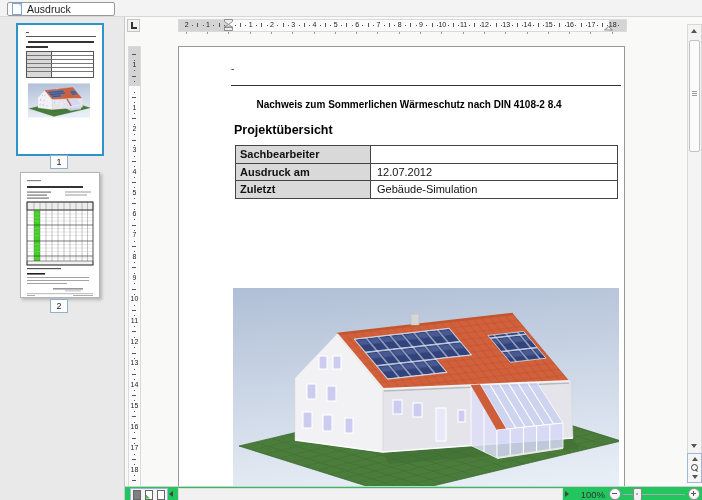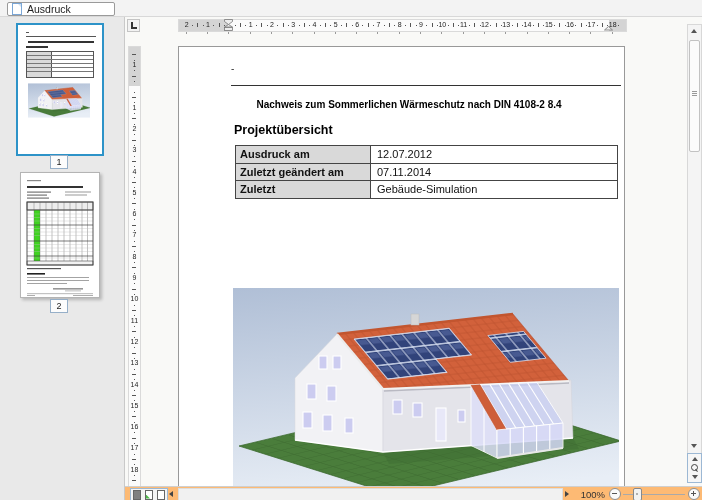--- a/index.html
+++ b/index.html
@@ -78,21 +78,21 @@
   .tri-right{width:0;height:0;border-top:3px solid transparent;border-bottom:3px solid transparent;border-left:4px solid #444;}
   #v-thumb{position:absolute;left:1px;top:15px;width:9px;height:110px;background:#fbfbfb;
            border:1px solid #c2c2c2;border-radius:2px;}
   #v-thumb .grip{position:absolute;left:2px;top:50px;width:5px;height:1px;background:#999;box-shadow:0 2px #999,0 4px #999;}
   #browse-box{position:absolute;left:-1px;top:428px;width:13px;height:28px;border:1px solid #9cb8d4;background:#f6f6f6;}
   .bb-cell{position:absolute;left:0;width:13px;height:9px;display:flex;align-items:center;justify-content:center;}
   .mag{width:5px;height:5px;border:1px solid #444;border-radius:50%;position:relative;}
   .mag::after{content:"";position:absolute;width:3px;height:1px;background:#444;transform:rotate(45deg);left:3px;top:4.5px;}
 
   
-  #statusbar{position:absolute;left:125px;top:486px;width:577px;height:14px;background:#fdba74;border-top:1px solid #cfcfcf;}
+  #statusbar{position:absolute;left:125px;top:486px;width:577px;height:14px;background:#22c55e;border-top:1px solid #cfcfcf;}
   #view-group{position:absolute;left:5px;top:1px;width:36px;height:11px;border:1px solid #9cb8d4;background:#f4f4f4;display:flex;align-items:center;justify-content:space-around;}
   .pg{width:6px;height:8px;border:1px solid #666;background:#fff;position:relative;}
   .pg.dark{background:#808080;}
   .pg.green::after{content:"";position:absolute;left:0;bottom:0;width:4px;height:4px;background:#4db848;
                    clip-path:polygon(0 0,0 100%,100% 100%);}
   .hs-btn{position:absolute;top:1px;width:12px;height:12px;display:flex;align-items:center;justify-content:center;}
   #hs-track{position:absolute;left:53px;top:1px;width:383px;height:12px;background:#f1f1f1;border:1px solid #ddd;}
   #zoom-label{position:absolute;left:448px;top:2px;width:32px;font-size:9.5px;color:#333;text-align:right;}
   .zoom-circle{position:absolute;top:1px;width:10px;height:10px;border:1px solid #8f8f8f;border-radius:50%;background:#fafafa;}
   .zoom-circle .h{position:absolute;left:2px;top:4px;width:5px;height:1px;background:#555;}
@@ -446,26 +446,26 @@
       </div>
 
     <div id="page">
       <div id="hdr-dash">-</div>
       <div id="hdr-rule"></div>
       <div id="doc-title">Nachweis zum Sommerlichen Wärmeschutz nach DIN 4108-2 8.4</div>
       <div id="doc-heading">Projektübersicht</div>
       <table id="proj-table">
         <tbody>
           <tr>
+              <td class="lbl">Sachbearbeiter</td>
+              <td></td>
+            </tr>
+          <tr>
               <td class="lbl">Ausdruck am</td>
               <td>12.07.2012</td>
-            </tr>
-          <tr>
-              <td class="lbl">Zuletzt geändert am</td>
-              <td>07.11.2014</td>
             </tr>
           <tr>
               <td class="lbl">Zuletzt</td>
               <td>Gebäude-Simulation</td>
             </tr>
         </tbody>
       </table>
       <svg id="house-img" width="386" height="215" viewBox="0 0 386 215">
           <use href="#house-sym"></use>
         </svg>

